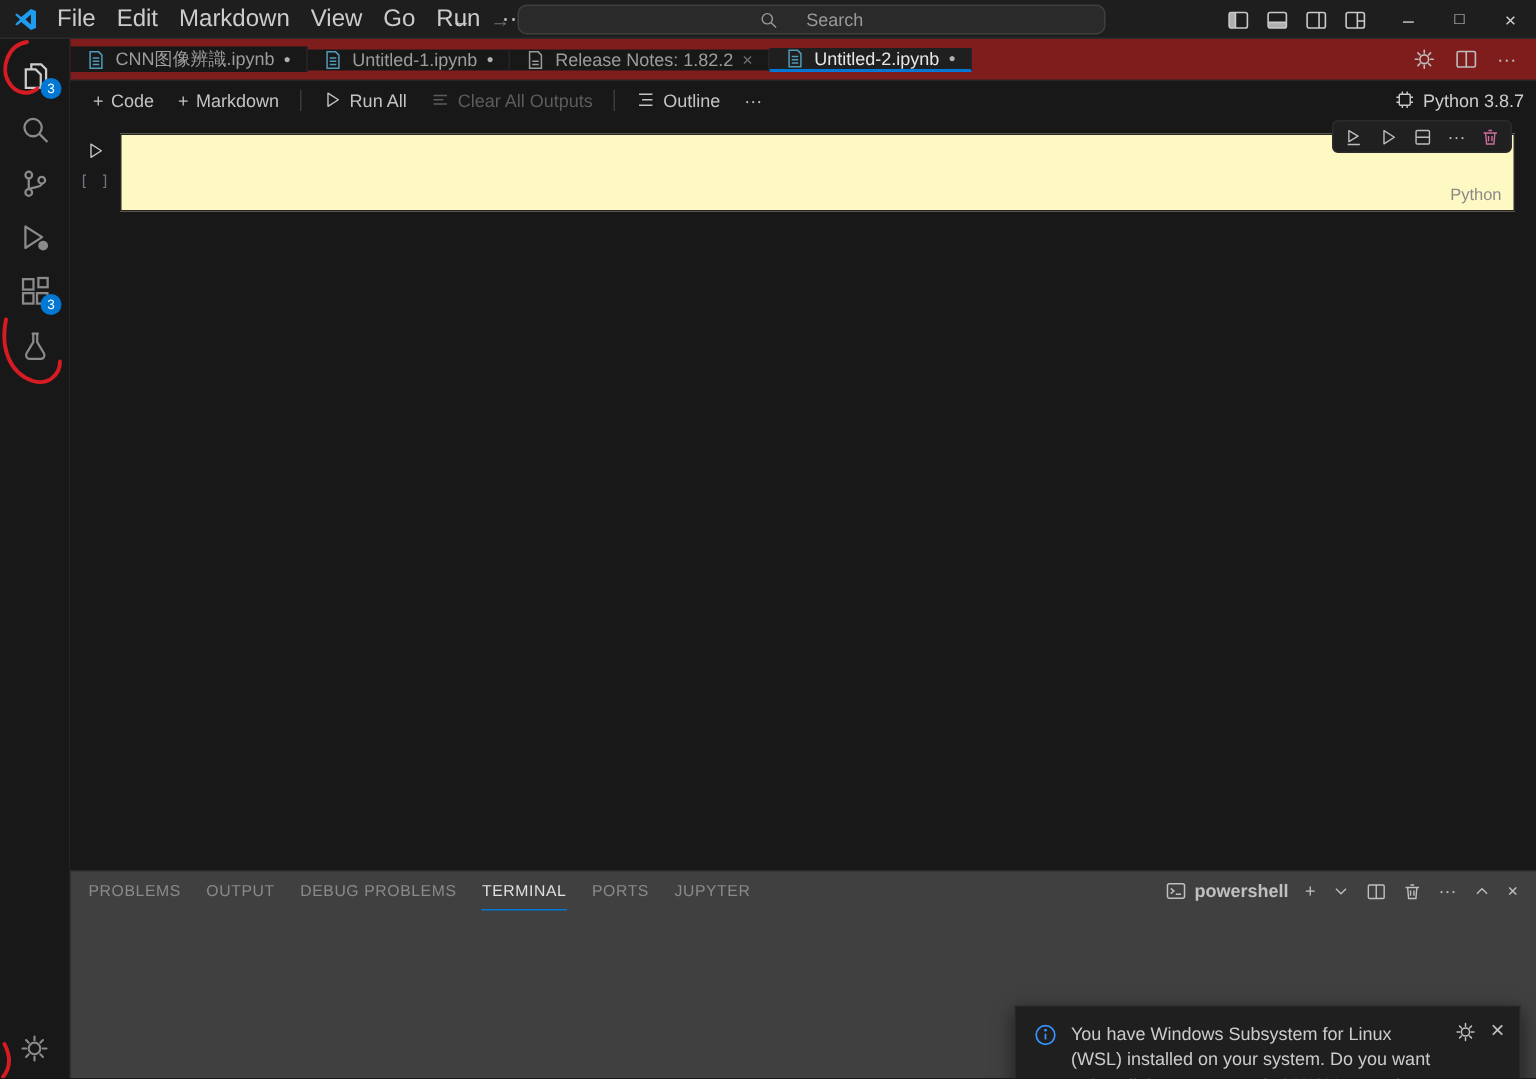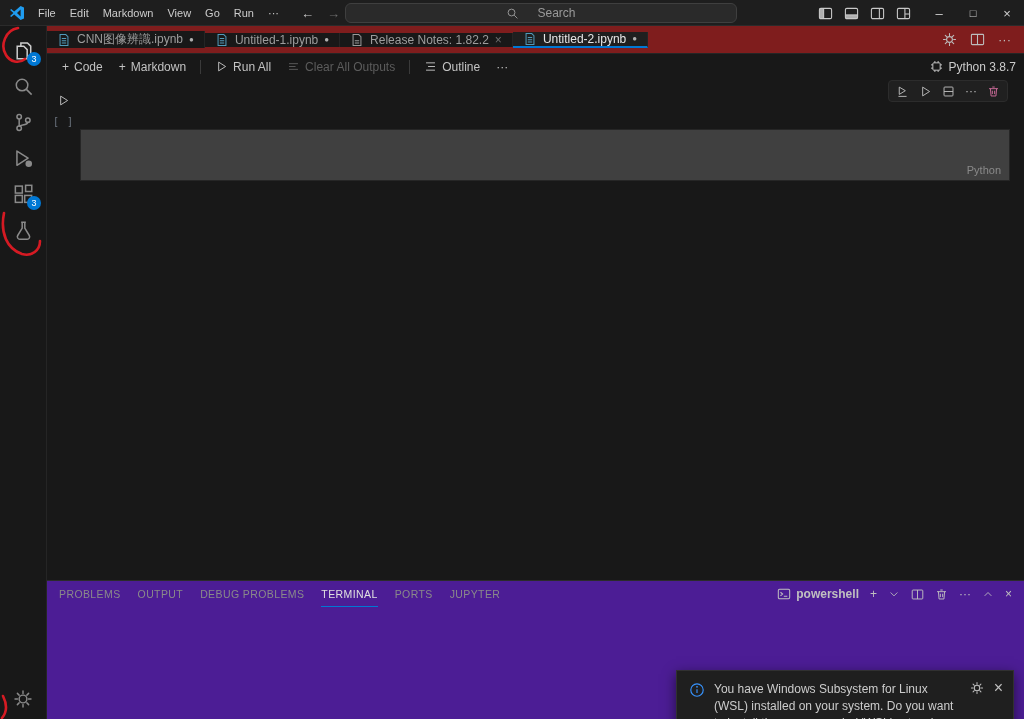--- a/index.html
+++ b/index.html
@@ -3,21 +3,21 @@
 <meta charset="utf-8">
 <style>
   * { box-sizing: border-box; margin: 0; padding: 0; }
   html,body { background:#101010; }
   body { font-family:"Liberation Sans",sans-serif; }
   .window { position:relative; width:1024px; height:719px; overflow:hidden; background:#181818; color:#cccccc; }
 
   
   .titlebar { position:relative; height:26px; background:#1e1e1e; border-bottom:1px solid #2b2b2b; display:flex; align-items:center; }
   .logo { margin:0 6px 0 9px; display:flex; }
-  .menus { display:flex; font-size:11px; color:#cccccc; }
+  .menus { display:flex; font-size:16px; color:#cccccc; }
   .menu-item { padding:2px 7px; border-radius:4px; cursor:default; }
   .nav-arrows { position:absolute; left:301px; top:0; height:26px; display:flex; gap:13px; align-items:center; font-size:13px; color:#cfcfcf; }
   .nav-arrows .fwd { color:#6e6e6e; }
   .searchbox { position:absolute; left:345px; top:3px; width:392px; height:20px; background:#2a2a2a; border:1px solid #3f3f3f; border-radius:6px; display:flex; align-items:center; justify-content:center; gap:18px; color:#9a9a9a; font-size:12px; }
   .tb-right { position:absolute; right:0; top:0; height:26px; display:flex; align-items:center; }
   .layout-icons { display:flex; gap:4px; margin-right:8px; color:#c9c9c9; }
   .layout-icons span { width:22px; display:flex; justify-content:center; }
   .winbtn { width:34px; height:26px; display:flex; align-items:center; justify-content:center; color:#d0d0d0; font-size:13px; }
   .winbtn.max { font-size:11px; }
 
@@ -46,25 +46,25 @@
   .vdiv { width:1px; height:14px; background:#3a3a3a; margin:0 5px; }
   .kernel { margin-left:auto; display:flex; align-items:center; gap:6px; color:#cccccc; cursor:pointer; }
 
   
   .editor { flex:1; position:relative; background:#181818; }
   .cell-toolbar { position:absolute; top:1px; right:16px; display:flex; gap:10px; align-items:center; color:#bdbdbd; background:#202020; border:1px solid #2c2c2c; border-radius:4px; padding:3px 7px; z-index:2; font-size:12px; }
   .cell-toolbar .del { color:#d16d9e; }
   .cell-wrap { display:flex; margin-top:10px; padding-right:14px; }
   .gutter { width:33px; flex:none; display:flex; flex-direction:column; align-items:center; gap:9px; padding-top:5px; color:#c3c3c3; }
   .exec { font-family:"DejaVu Sans Mono",monospace; font-size:10px; color:#6e7681; letter-spacing:1px; }
-  .cell { flex:1; height:52px; background:#404040; border:1px solid #262626; position:relative; cursor:text;margin-top:40px; }
+  .cell { flex:1; height:52px; background:#fef9c3; border:1px solid #262626; position:relative; cursor:text; }
   .lang { position:absolute; right:8px; bottom:4px; font-size:11px; color:#8a8a8a; cursor:pointer; }
 
   
-  .panel { height:139px; flex:none; border-top:1px solid #2b2b2b; background:#4c1d95; display:flex; flex-direction:column; }
+  .panel { height:139px; flex:none; border-top:1px solid #2b2b2b; background:#404040; display:flex; flex-direction:column; }
   .panel-head { height:26px; flex:none; display:flex; align-items:stretch; padding:0 12px; gap:17px; }
   .ptab { font-size:10.5px; letter-spacing:.4px; color:#8a8a8a; display:flex; align-items:center; border-bottom:1px solid transparent; cursor:pointer; }
   .ptab.active { color:#e0e0e0; border-bottom-color:#0078d4; }
   .panel-actions { margin-left:auto; display:flex; align-items:center; gap:11px; color:#c0c0c0; font-size:12px; }
   .shell { display:flex; align-items:center; gap:5px; cursor:pointer;font-weight:bold; }
   .terminal { flex:1; padding:10px; font-family:"DejaVu Sans Mono",monospace; font-size:12.5px; color:#cccccc; cursor:text; }
 
   
   .notification { position:absolute; right:10px; top:670px; width:338px; background:#1f1f1f; border:1px solid #313131; box-shadow:0 4px 12px rgba(0,0,0,.55); padding:10px 12px; display:flex; gap:9px; z-index:5; }
   .notif-text { font-size:12px; line-height:17px; color:#cccccc; width:250px; }

